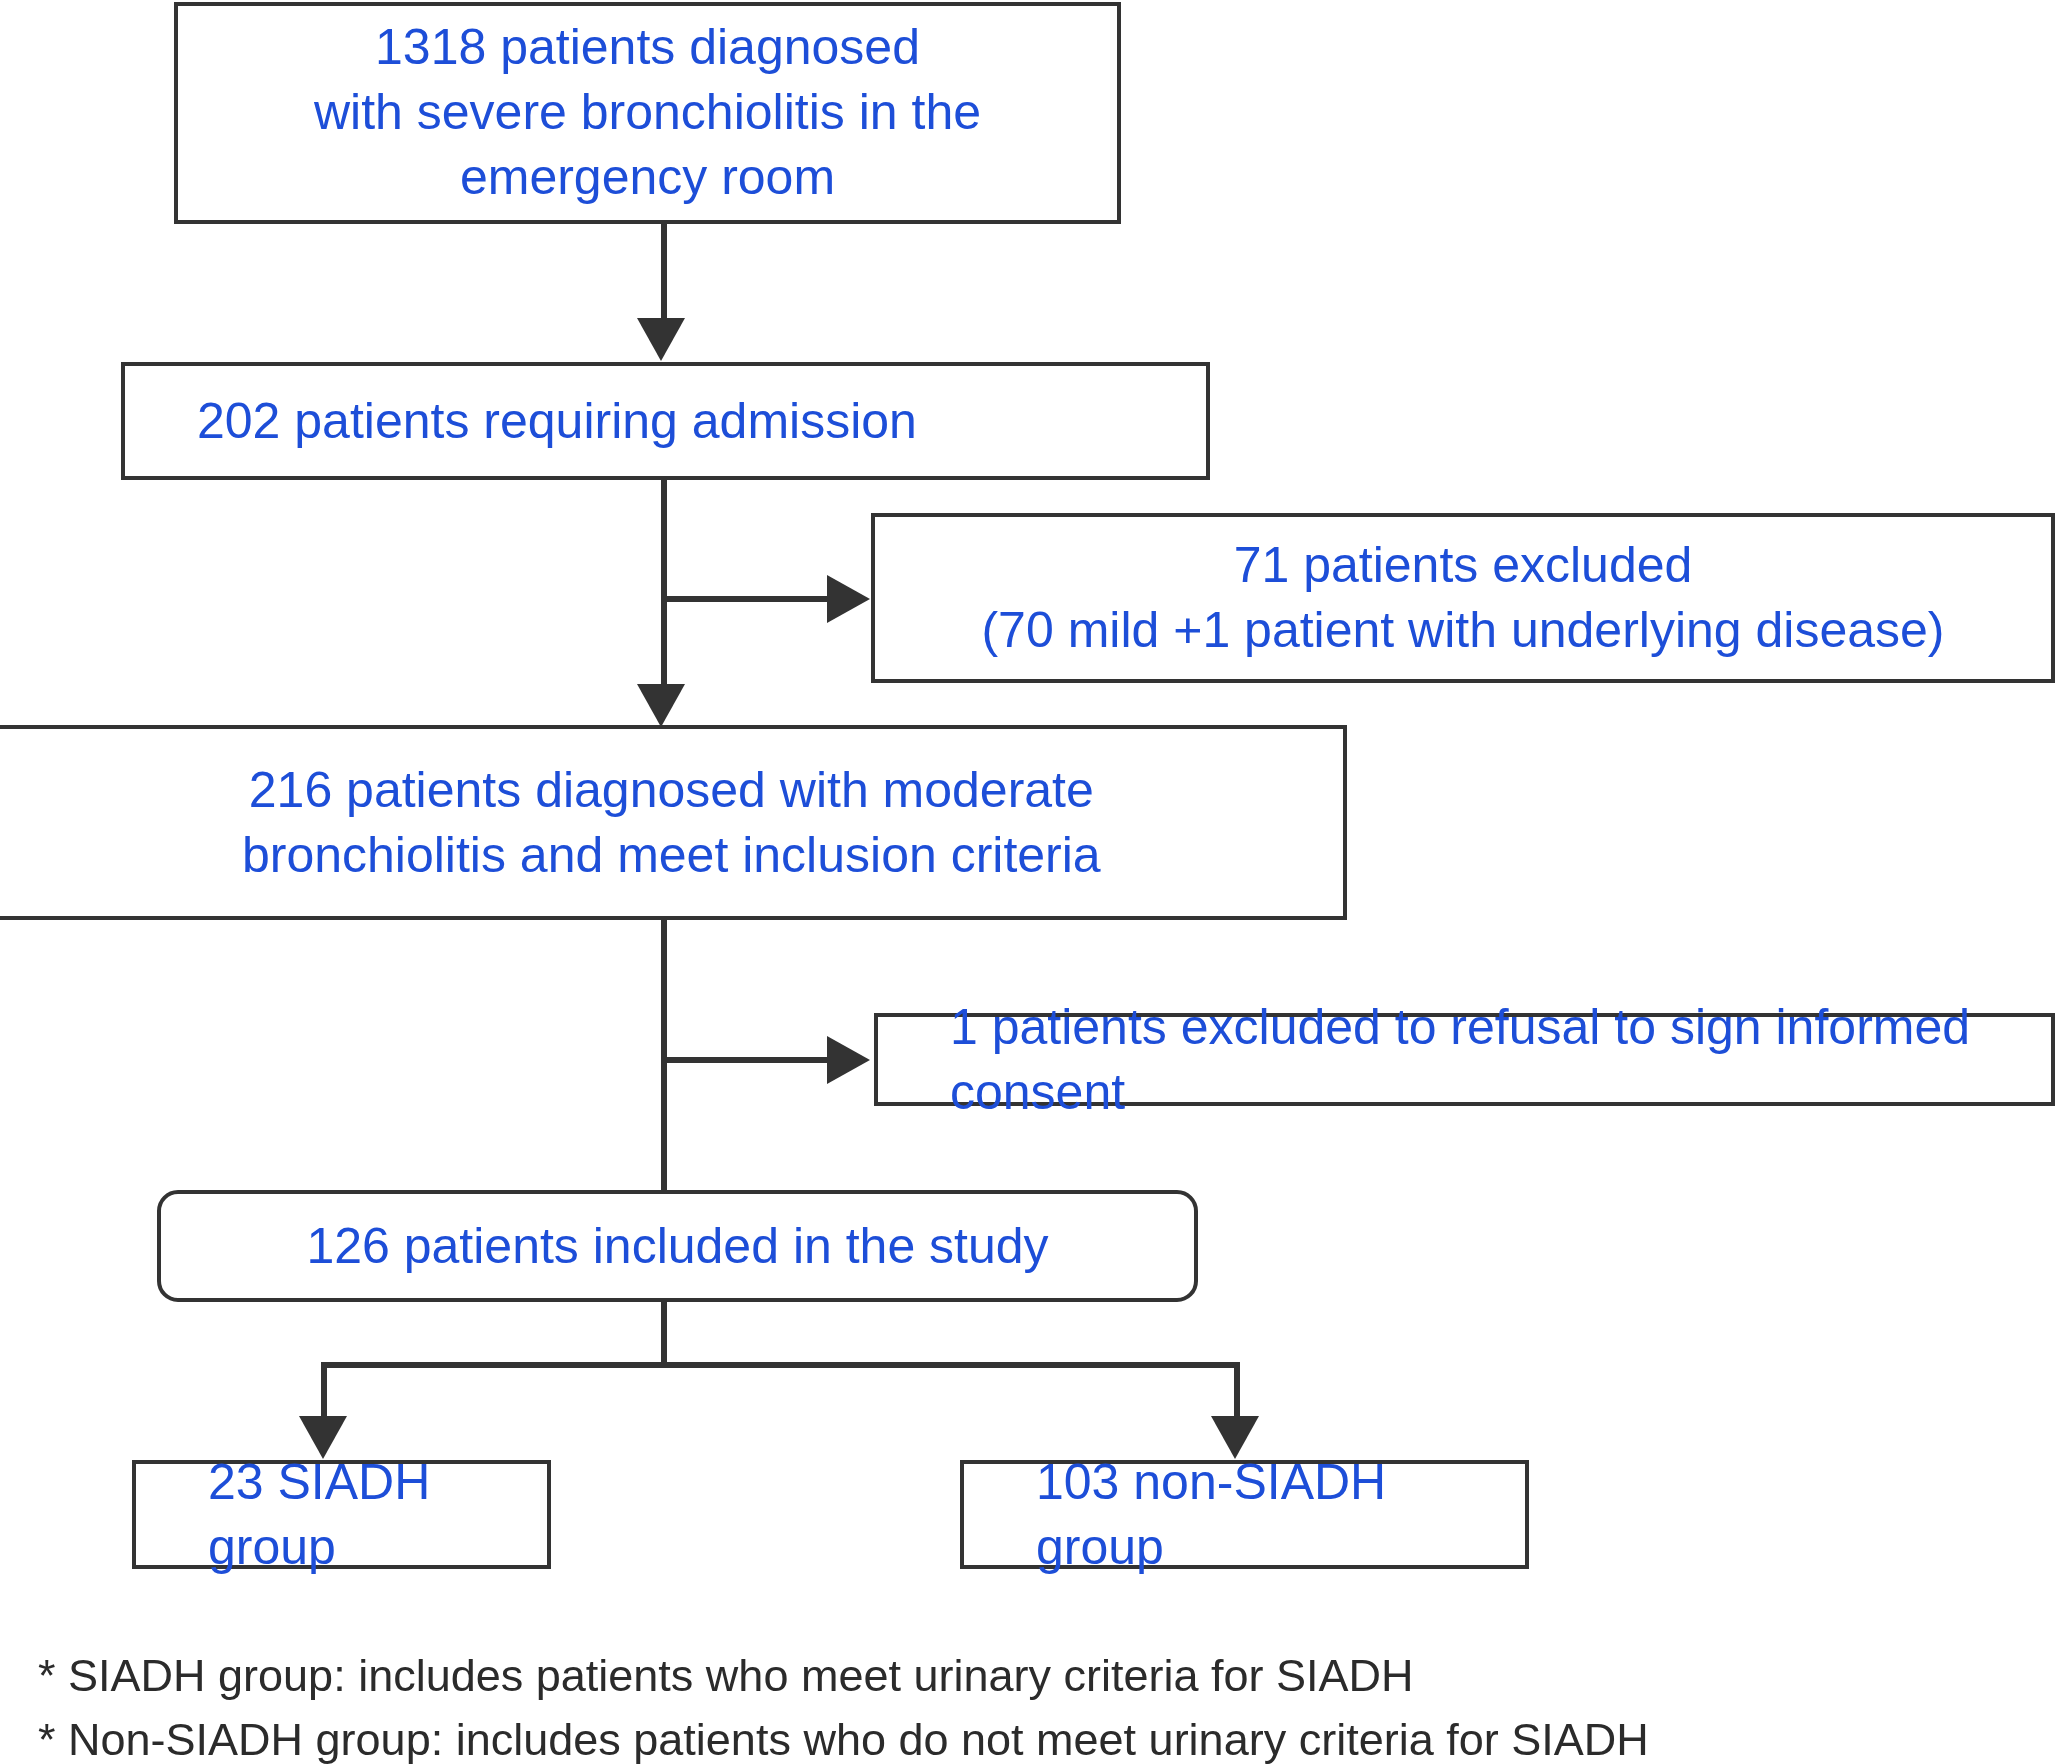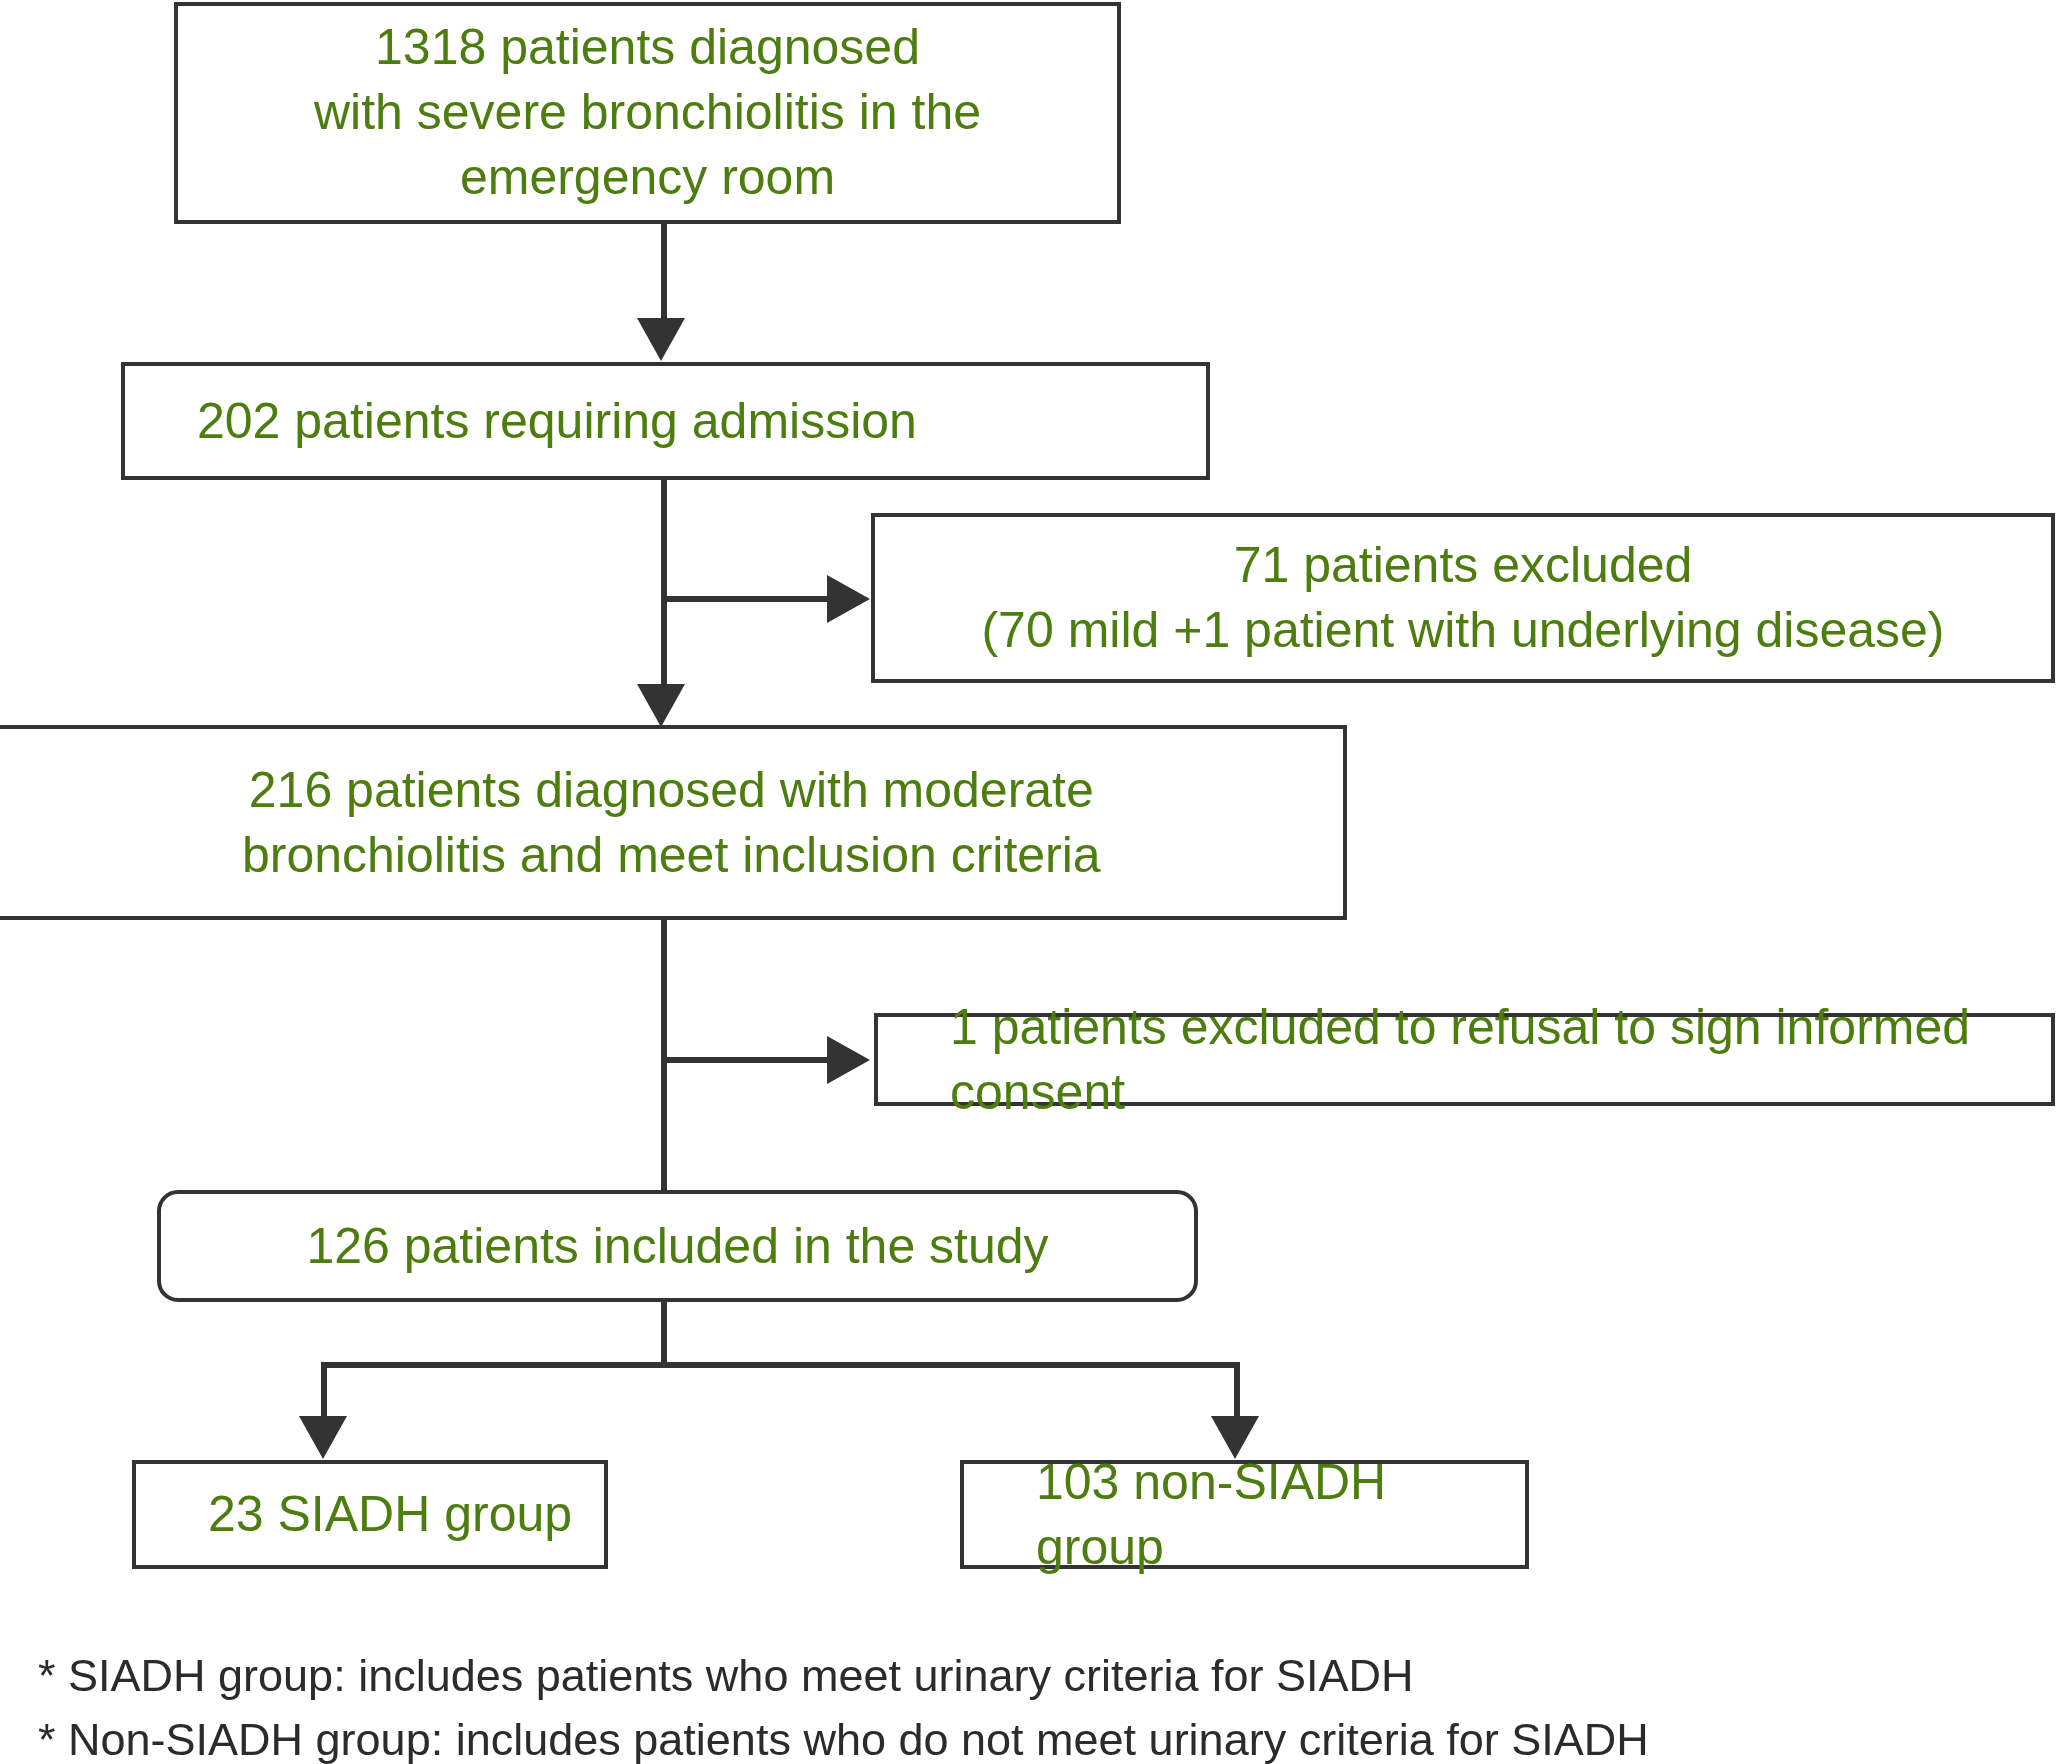--- a/index.html
+++ b/index.html
@@ -18,36 +18,36 @@
   }
   .node {
     position: absolute;
     box-sizing: border-box;
     border: 4.7px solid #333333;
     background: #ffffff;
     display: flex;
     align-items: center;
     line-height: 1.30;
     font-size: 50px;
-    color: #4d7c0f;
+    color: #1d4ed8;
     white-space: pre-line;
   }
   .node.center { justify-content: center; text-align: center; }
   .node.left   { justify-content: flex-start; text-align: left; }
   .node .txt { display: block; width: 100%; }
   .node.left .txt { padding-left: 40px; margin-left: 32px; }
 
   
   #node-severe       { left:174px;  top:1.9px;    width:947px; height:222px; }
   #node-admission    { left:121px;  top:362px;  width:1089px; height:118px; }
   #node-excluded71   { left:871px;  top:513px;  width:1184px; height:170px; }
   #node-moderate     { left:-4.7px;   top:725px;  width:1352px; height:195px; }
   #node-excluded5    { left:874px;  top:1013px; width:1181px; height:93px;  }
   #node-included126  { left:157px;  top:1190px; width:1041px; height:112px;border-radius:21px; }
-  #node-siadh        { left:132px;  top:1460px; width:476px;  height:109px; }
+  #node-siadh        { left:132px;  top:1460px; width:419px;  height:109px; }
   #node-nonsiadh     { left:960px; top:1460px; width:569px;  height:109px; }
 
   
   .ln { position: absolute; background: #333333; }
   .vline { width: 5.6px; }
   .hline { height: 5.6px; }
 
   .arrowhead-down {
     position: absolute;
     width: 0; height: 0;

